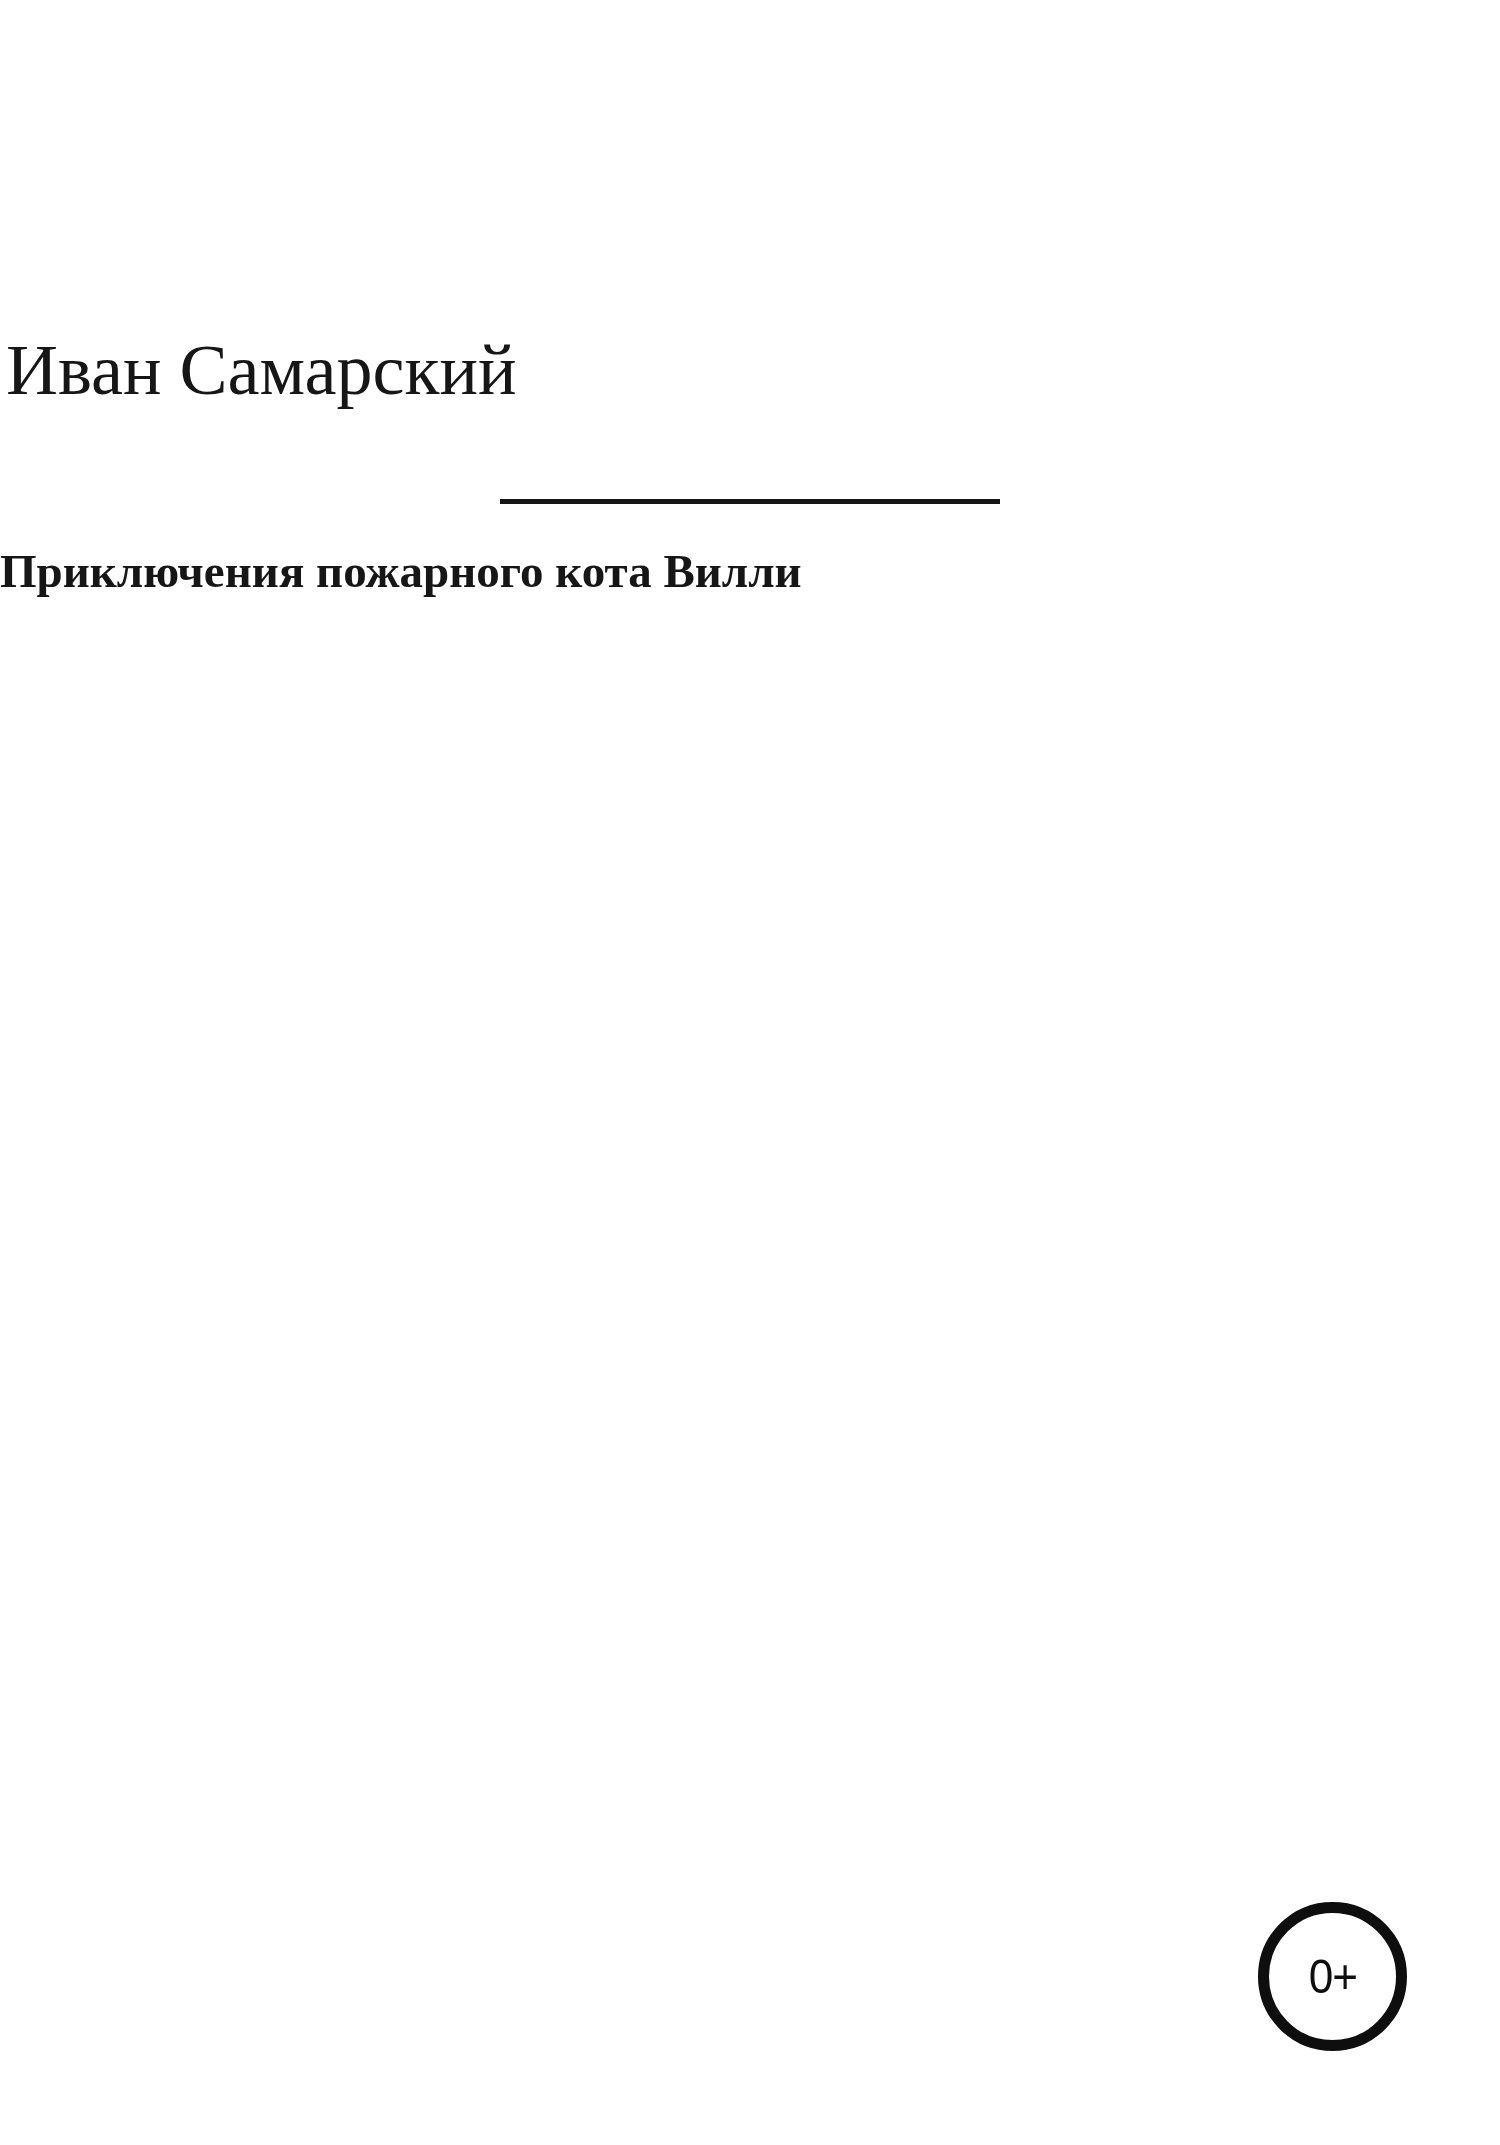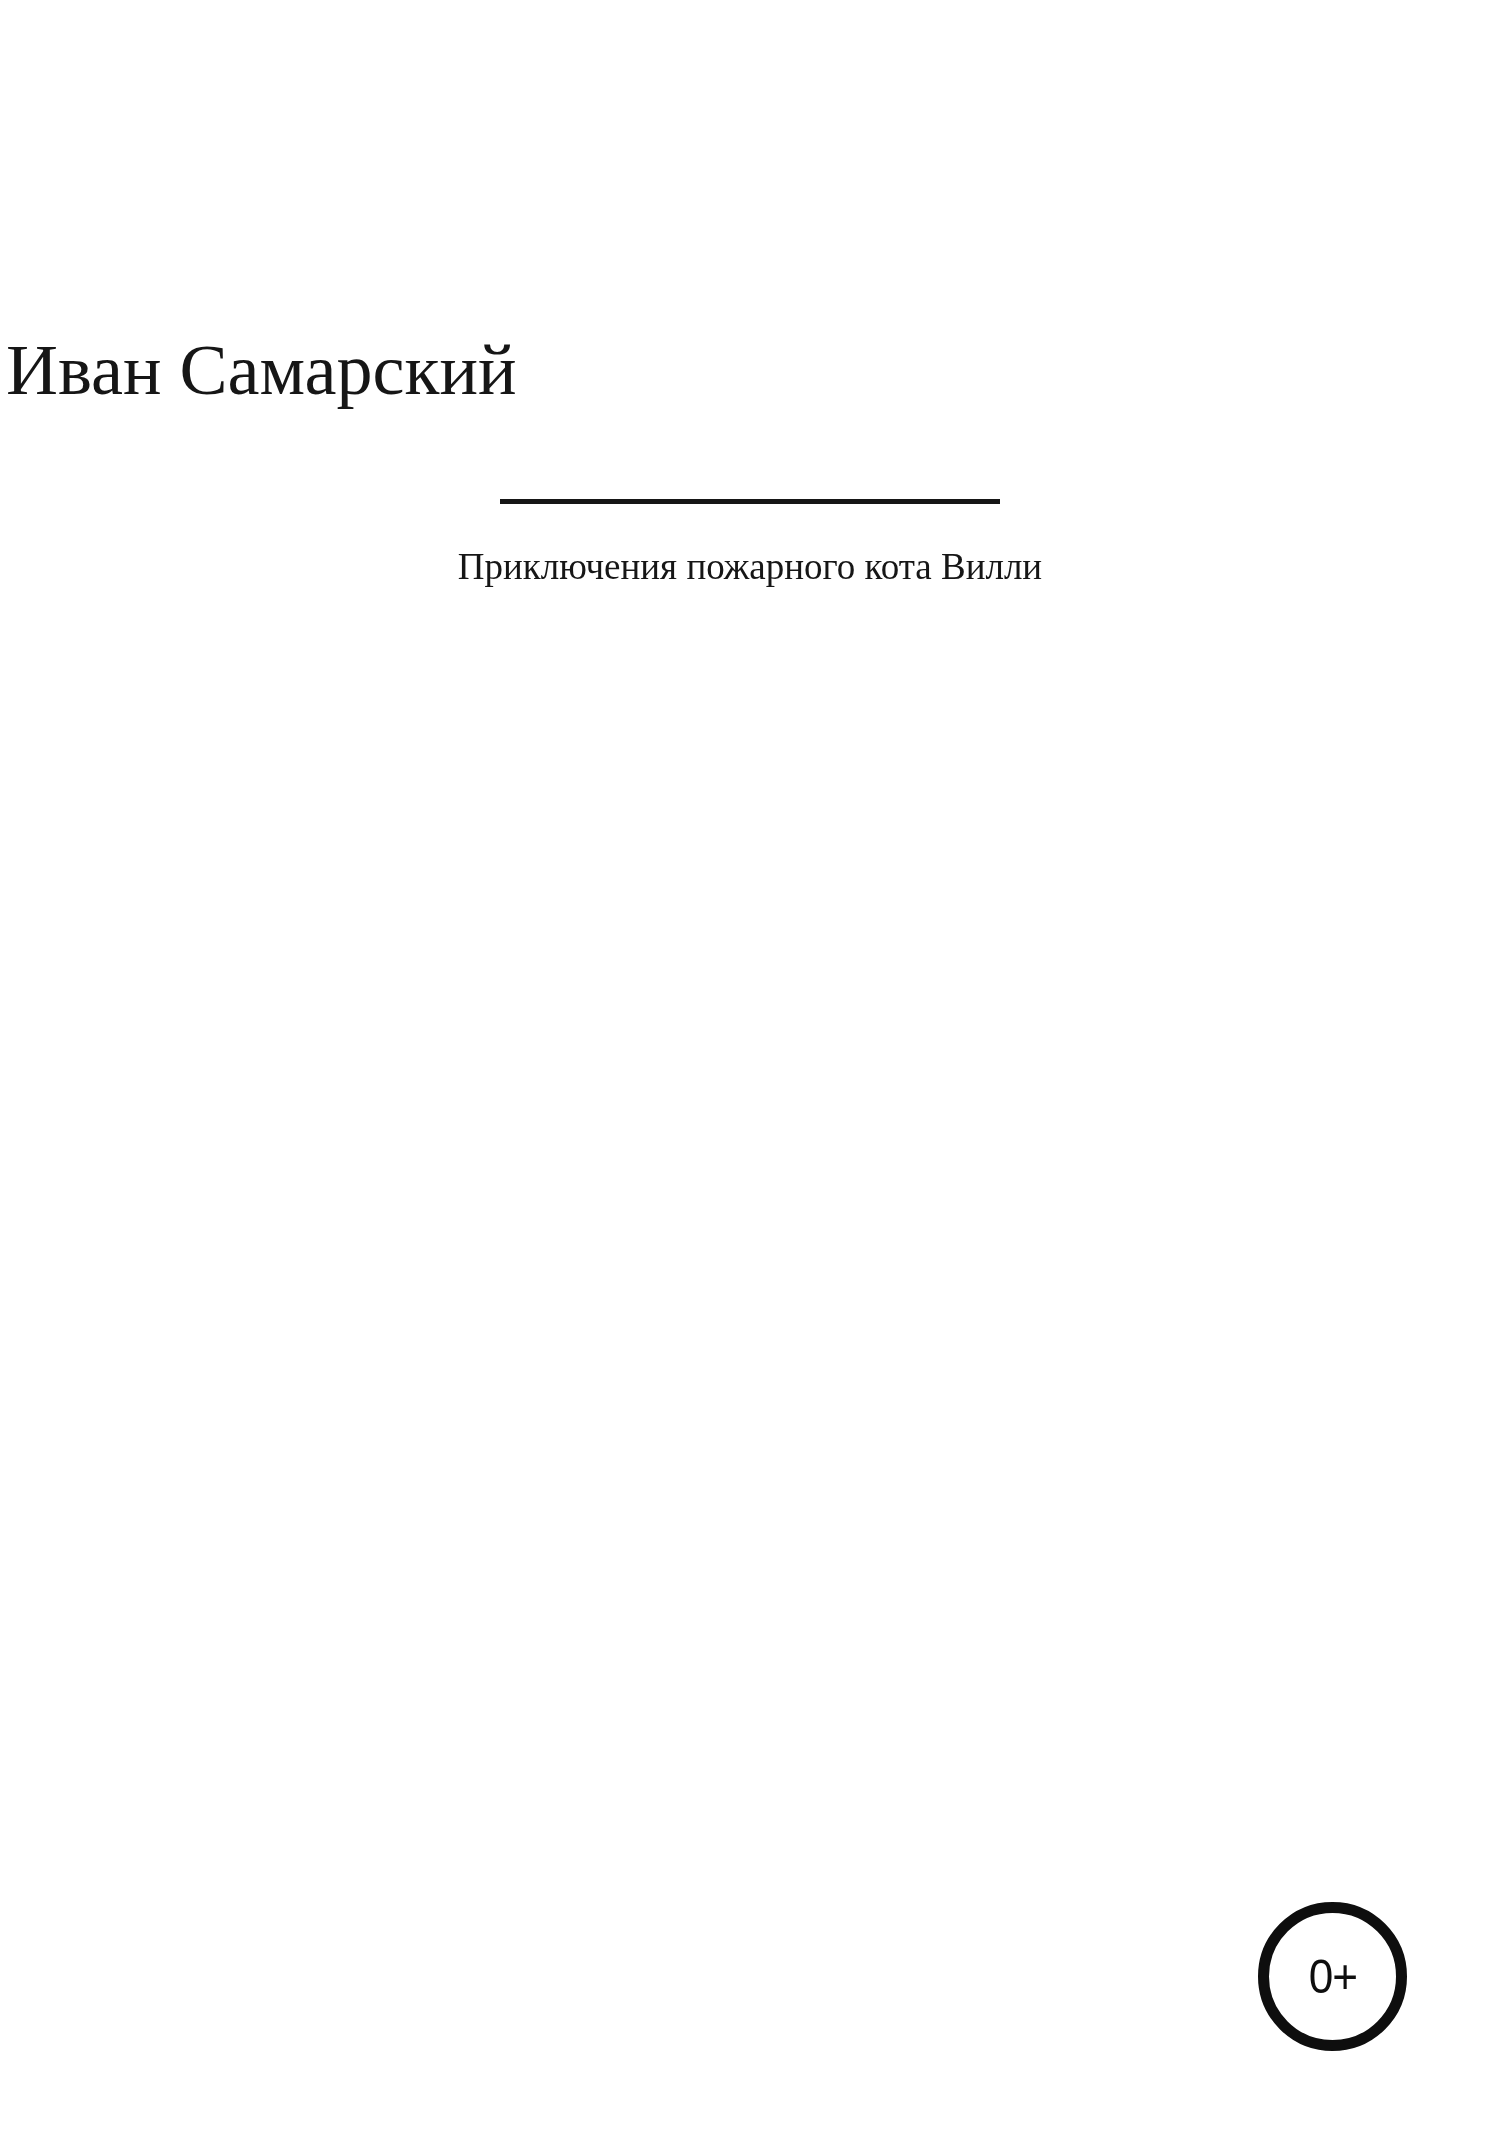--- a/index.html
+++ b/index.html
@@ -23,23 +23,23 @@
   .divider {
     position: absolute;
     top: 499px; left: 50%;
     transform: translateX(-50%);
     width: 500px; height: 5px;
     background: #161616;
   }
   .title {
     position: absolute;
     top: 548px; left: 0; width: 100%;
-    text-align: center;
-    font-size: 37px;
-    font-weight: 400;
+    text-align: left;
+    font-size: 47px;
+    font-weight: 700;
     line-height: 1;
     white-space: nowrap;
   }
   .age-badge {
     position: absolute;
     left: 1258px; top: 1902px;
     width: 149px; height: 149px;
     border: 11px solid #0e0e0e;
     border-radius: 50%;
     background: #ffffff;

